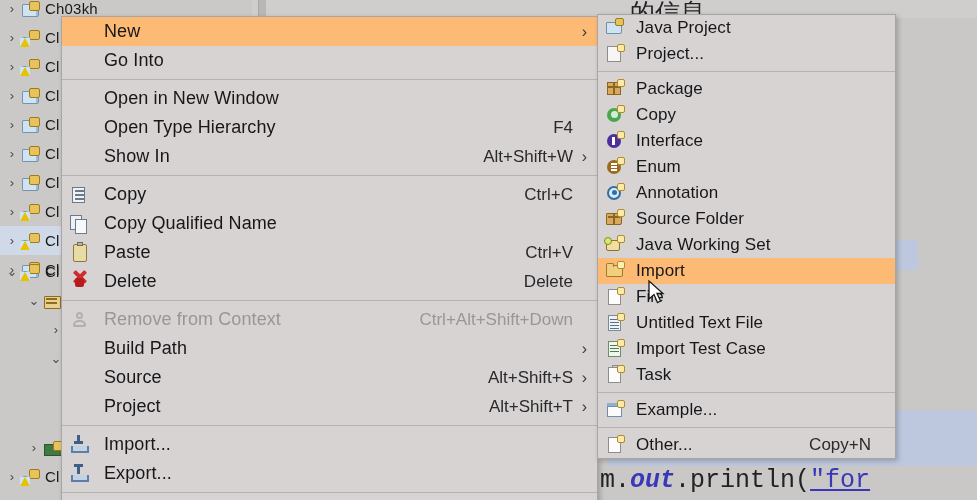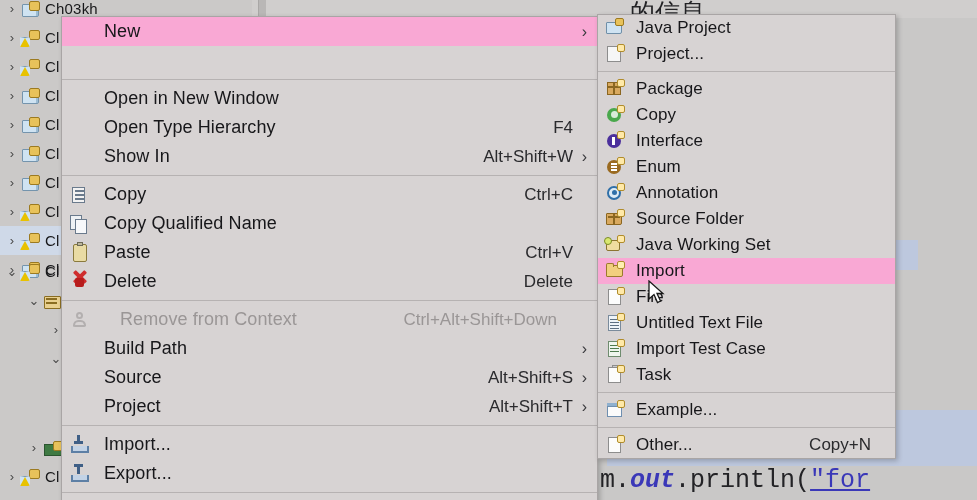--- a/index.html
+++ b/index.html
@@ -139,22 +139,22 @@
   }
   .mi {
     position: relative;
     display: flex; align-items: center;
     height: 29px;
     padding: 0 10px 0 0;
     white-space: nowrap;
     color: #17171a;
     font-size: 18px;
   }
-  .mi.hl { background: #f9a8d4; }
-  .mi.disabled { color: #9a9696; gap: 16px; }
+  .mi.hl { background: #fdba74; }
+  .mi.disabled { color: #9a9696; }
   .mi-ico {
     width: 36px; height: 24px;
     flex: 0 0 auto;
     position: relative;
   }
   .mi-lbl { flex: 1 1 auto; font-size: 18px; letter-spacing: .1px; }
   .mi-acc { font-size: 17px; color: #2a2a2d; padding-left: 26px; }
   .mi.disabled .mi-acc { color: #9a9696; }
   .mi-arrow {
     width: 14px; text-align: right;
@@ -360,20 +360,21 @@
   </div>
 
   <div class="menu" id="ctx-menu">
       <div class="mi hl">
         <span class="mi-ico"></span>
         <span class="mi-lbl">New</span>
         <span class="mi-arrow">›</span>
       </div>
       <div class="mi">
         <span class="mi-ico"></span>
+        <span class="mi-lbl">Go Into</span>
         <span class="mi-arrow"></span>
       </div>
       <div class="sep"></div>
       <div class="mi">
         <span class="mi-ico"></span>
         <span class="mi-lbl">Open in New Window</span>
         <span class="mi-arrow"></span>
       </div>
       <div class="mi">
         <span class="mi-ico"></span>

